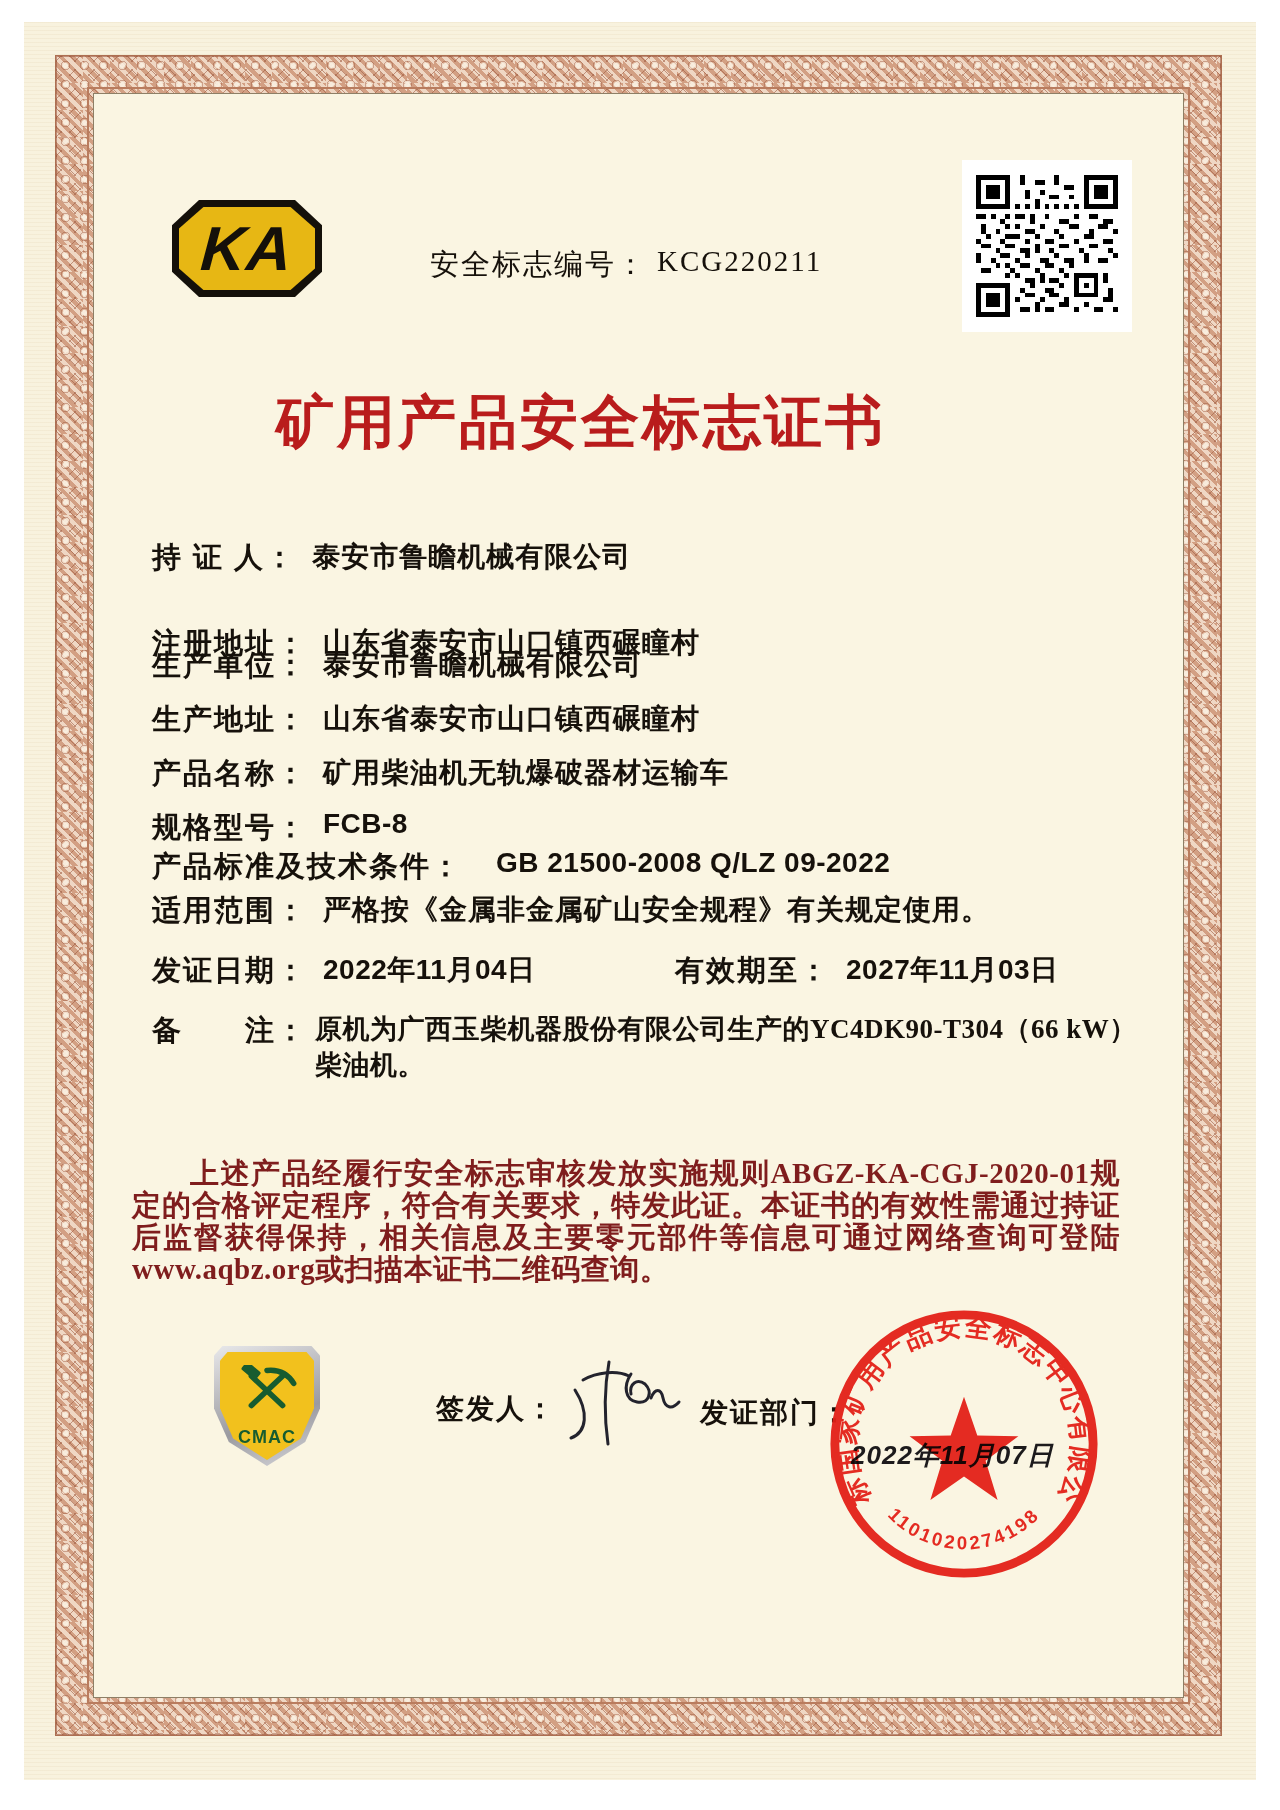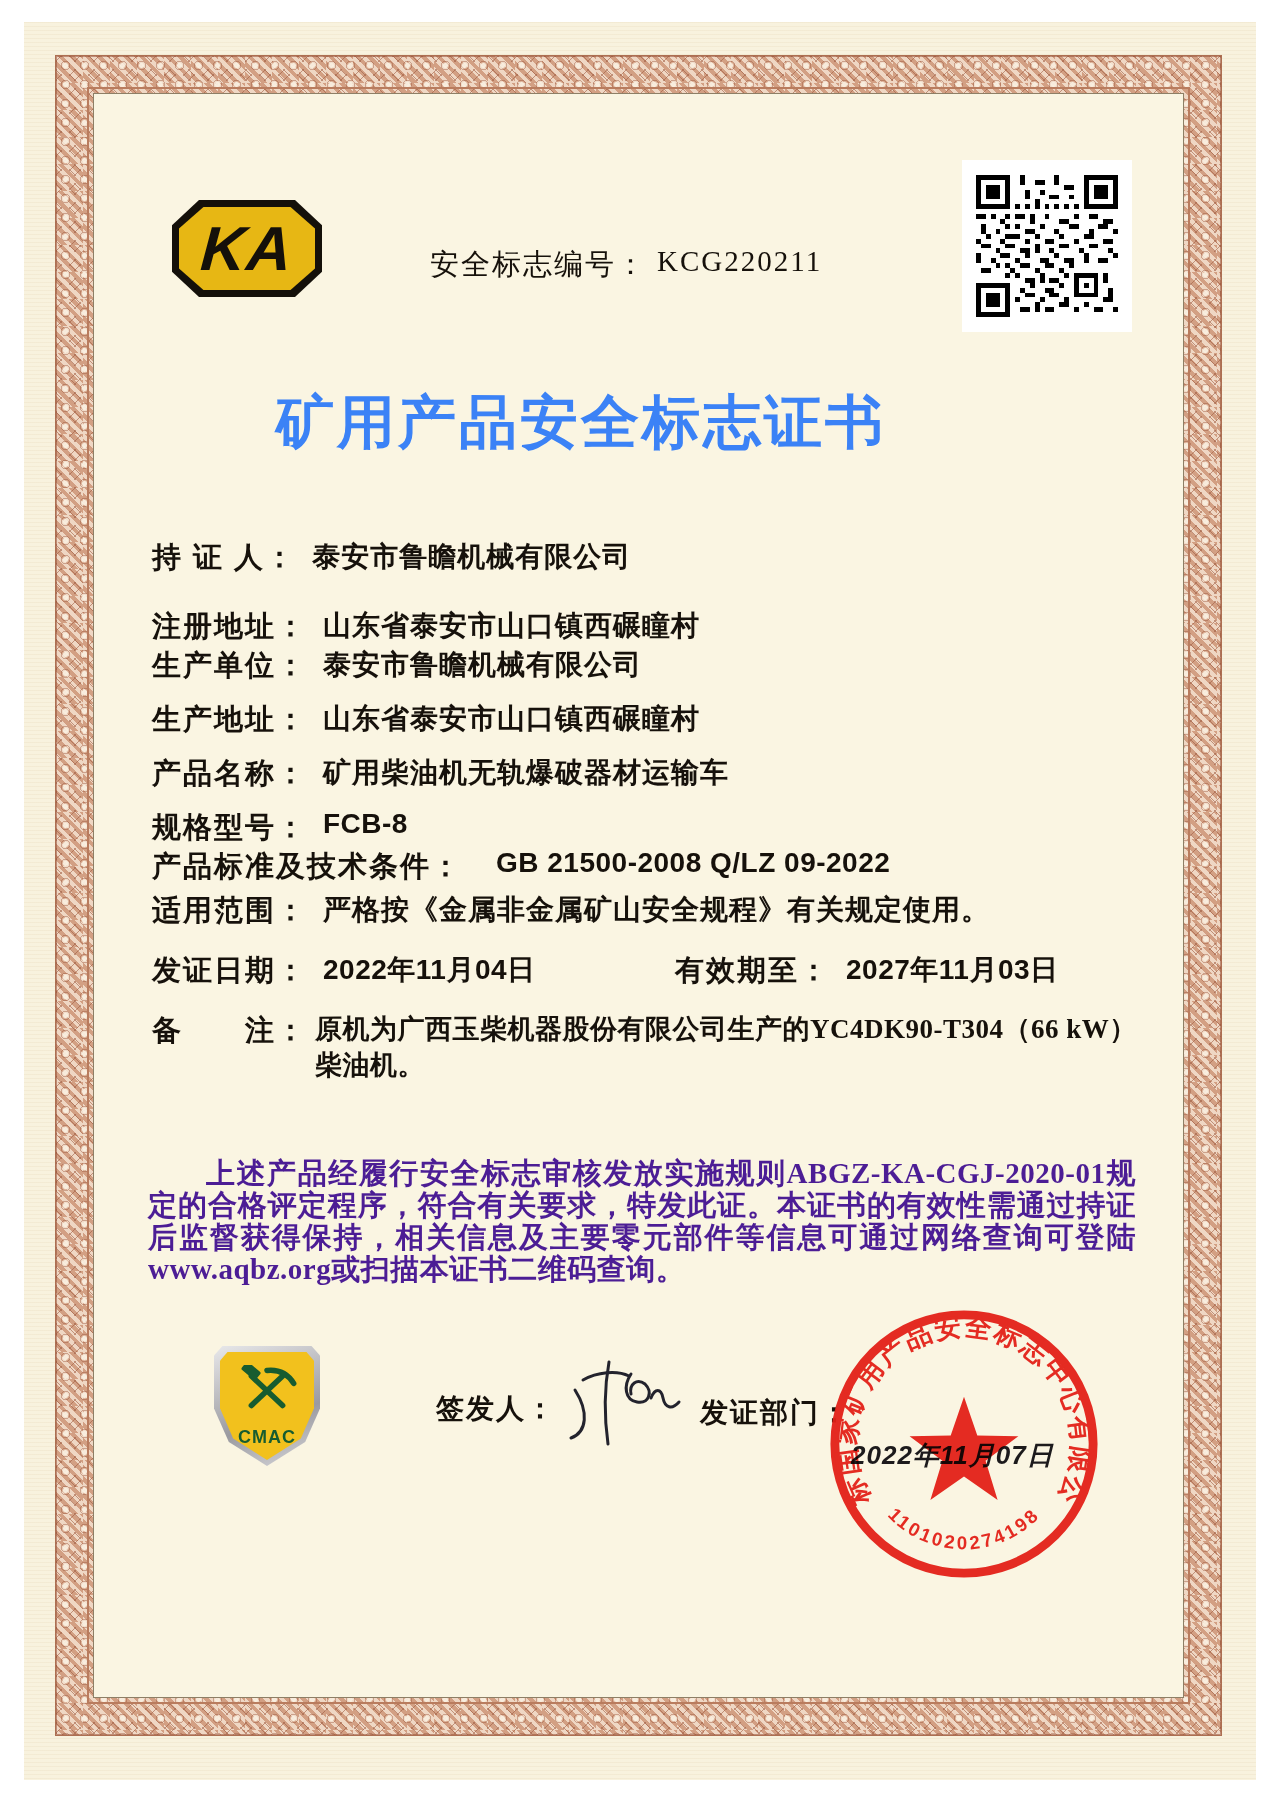--- a/index.html
+++ b/index.html
@@ -32,40 +32,40 @@
       font-size:62px;color:#14100a;letter-spacing:1px;transform:skewX(-4deg);}
   .certno{position:absolute;left:430px;top:245px;font-family:"Liberation Serif",serif;
       font-size:29px;display:flex;}
   .certno .l{letter-spacing:2px;}
   .certno .v{margin-left:10px;letter-spacing:2px;}
   .qr-box{position:absolute;left:962px;top:160px;width:170px;height:172px;background:#ffffff;
       display:flex;align-items:center;justify-content:center;}
   .qr-box svg{width:142px;height:142px;}
 
   .title{position:absolute;left:276px;top:384px;font-family:"Liberation Serif",serif;
-      font-weight:900;font-size:58px;letter-spacing:3px;color:#3b82f6;}
+      font-weight:900;font-size:58px;letter-spacing:3px;color:#b91c1c;}
 
   
   .row{position:absolute;left:152px;display:flex;align-items:flex-start;}
   .lbl{font-size:29px;font-weight:bold;letter-spacing:2px;white-space:pre;
        font-family:"Liberation Sans",sans-serif;}
   .val{font-size:28px;font-weight:bold;letter-spacing:1px;white-space:pre;margin-left:16px;
        font-family:"Liberation Serif",serif;}
   .val.sans{font-family:"Liberation Sans",sans-serif;letter-spacing:.5px;}
-  .r1{top:538px}.r2{top:607px}.r3{top:646px}.r4{top:700px}.r5{top:754px}.r6{top:808px}
+  .r1{top:538px}.r2{top:624px}.r3{top:646px}.r4{top:700px}.r5{top:754px}.r6{top:808px}
   .r7{top:847px}.r7 .val{margin-left:34px;}
   .r8{top:891px}
   .rd-l{top:951px}
   .rd-r{top:951px;left:675px;}
   .rr{top:1011px}
   .rr .val{white-space:normal;width:845px;font-size:27px;letter-spacing:.5px;line-height:36px;margin-left:8px;}
 
-  .statement{position:absolute;left:148px;top:1157px;width:988px;font-size:29px;font-weight:bold;
+  .statement{position:absolute;left:132px;top:1157px;width:988px;font-size:29px;font-weight:bold;
       font-family:"Liberation Serif",serif;line-height:32px;letter-spacing:.5px;
-      text-indent:2em;text-align:justify;color:#4c1d95;}
+      text-indent:2em;text-align:justify;color:#7f1d1d;}
 
   
   .cmac{position:absolute;left:214px;top:1346px;width:106px;height:120px;
       background:linear-gradient(160deg,#e8e8ea,#9a9aa0 60%,#d8d8dc);
       clip-path:polygon(8% 0,92% 0,100% 8%,100% 52%,86% 80%,50% 100%,14% 80%,0 52%,0 8%);
       }
   .cmac-in{position:absolute;inset:6px;background:#f2c11d;
       clip-path:polygon(8% 0,92% 0,100% 8%,100% 52%,86% 80%,50% 100%,14% 80%,0 52%,0 8%);
       display:flex;flex-direction:column;align-items:center;justify-content:center;gap:16px;}
   .cmac-word{font-weight:900;font-size:18px;color:#175c30;letter-spacing:1px;

